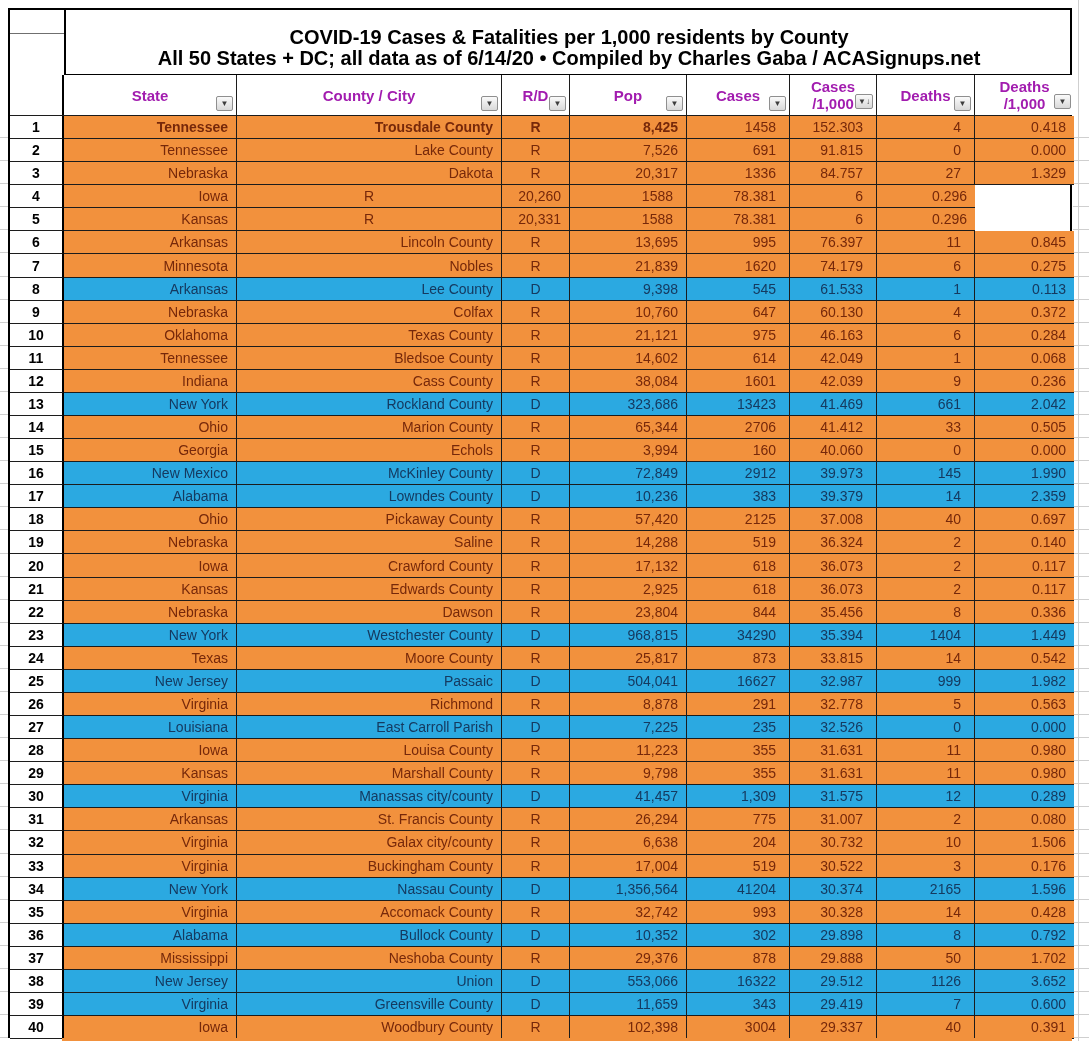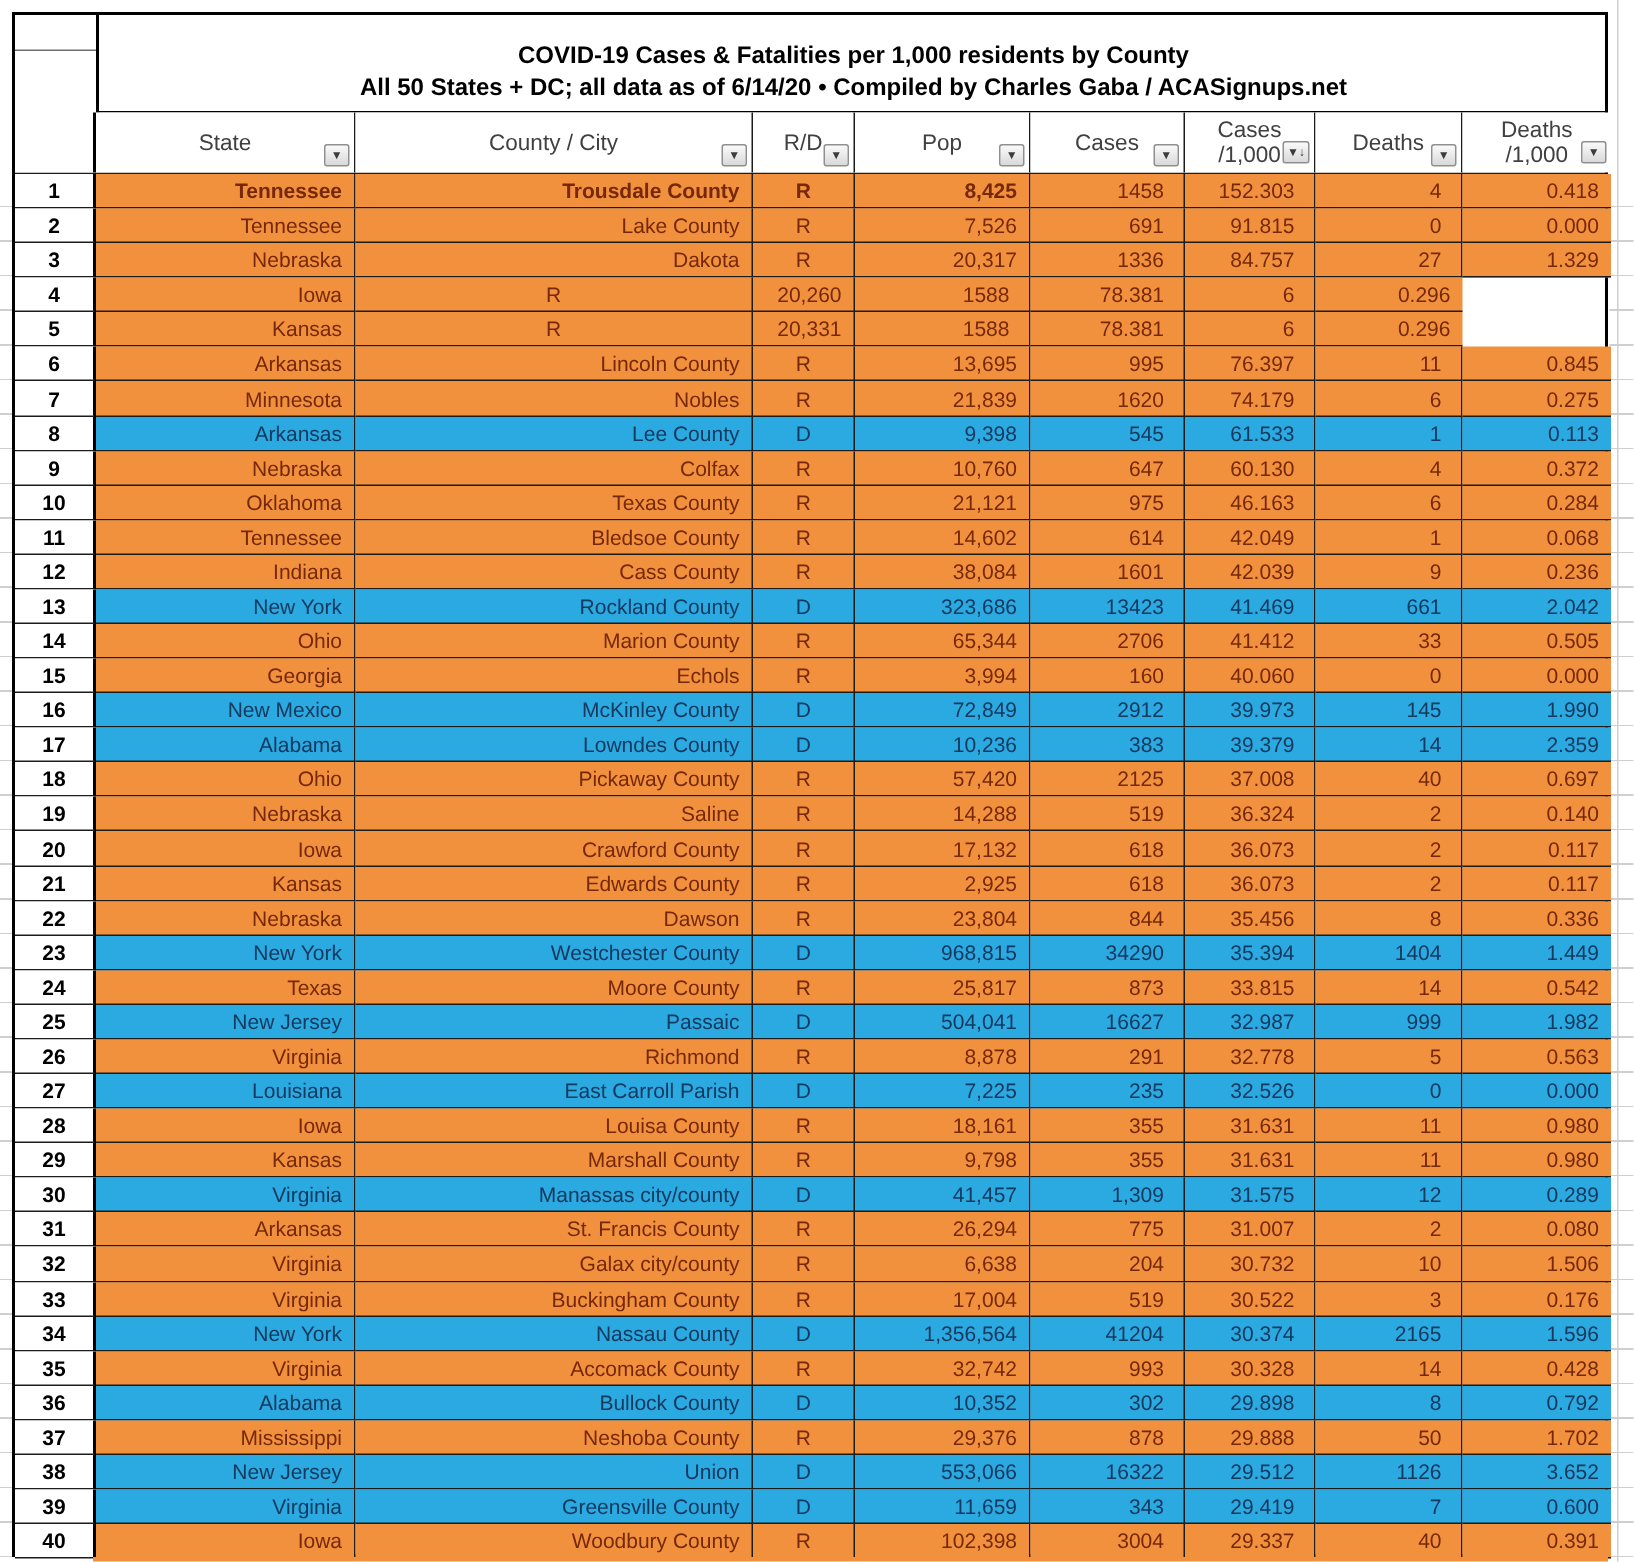--- a/index.html
+++ b/index.html
@@ -21,30 +21,30 @@
     border:2px solid #000;box-sizing:border-box;background:#fff;}
 
   
   #title-band{display:grid;grid-template-columns:54px 1008px;height:65px;}
   #title-gutter{display:flex;flex-direction:column;}
   #title-gutter .g1{height:23px;border-bottom:1px solid #6f6f6f;}
   #title-gutter .g2{flex:1;}
   #title-box{border-left:2px solid #000;border-bottom:1.5px solid #000;
     display:flex;flex-direction:column;justify-content:flex-end;align-items:center;
     padding-bottom:5px;box-sizing:border-box;}
-  #title-box .tline{font-weight:bold;font-size:16px;color:#000;line-height:21px;white-space:nowrap;}
+  #title-box .tline{font-weight:bold;font-size:20px;color:#000;line-height:21px;white-space:nowrap;}
 
   
   .grid-cols{display:grid;grid-template-columns:54px 173px 265px 68px 117px 103px 87px 98px 99px;}
   #header-row{height:40px;border-bottom:1px solid var(--cell_border);}
   .hcell{position:relative;display:flex;flex-direction:column;justify-content:center;align-items:center;
     border-right:1px solid var(--cell_border);box-sizing:border-box;background:#fff;}
   .hcell:first-child{border-right:2px solid #000;}
   .hcell:last-child{border-right:none;}
-  .hlabel{font-weight:normal;font-size:15px;color:#404040;line-height:17px;white-space:nowrap;}
+  .hlabel{font-weight:bold;font-size:15px;color:#a21caf;line-height:17px;white-space:nowrap;}
   .fbtn{position:absolute;right:3px;bottom:4px;min-width:17px;height:15px;
     background:linear-gradient(#fafafa,#d9d9d9);border:1px solid #8f8f8f;border-radius:2px;
     font-size:8px;color:#3c3c3c;display:flex;align-items:center;justify-content:center;
     padding:0 2px;box-sizing:border-box;letter-spacing:0;}
   .hcell.twoline .fbtn{bottom:6px;}
 
   
   .row{height:23.08px;box-sizing:border-box;}
   .cell{border-right:1px solid var(--cell_border);border-bottom:1px solid var(--cell_border);
     box-sizing:border-box;font-size:14px;display:flex;align-items:center;overflow:hidden;white-space:nowrap;}
@@ -413,21 +413,21 @@
         <div class="cell al-r13 pd">235</div>
         <div class="cell al-r13 pd">32.526</div>
         <div class="cell al-r13 pd">0</div>
         <div class="cell al-r pd">0.000</div>
       </div>
       <div class="row grid-cols">
         <div class="cell num">28</div>
         <div class="cell al-r pr">Iowa</div>
         <div class="cell al-r pr">Louisa County</div>
         <div class="cell al-c pr">R</div>
-        <div class="cell al-r pr">18,161</div>
+        <div class="cell al-r pr">11,223</div>
         <div class="cell al-r13 pr">355</div>
         <div class="cell al-r13 pr">31.631</div>
         <div class="cell al-r13 pr">11</div>
         <div class="cell al-r pr">0.980</div>
       </div>
       <div class="row grid-cols">
         <div class="cell num">29</div>
         <div class="cell al-r pr">Kansas</div>
         <div class="cell al-r pr">Marshall County</div>
         <div class="cell al-c pr">R</div>

